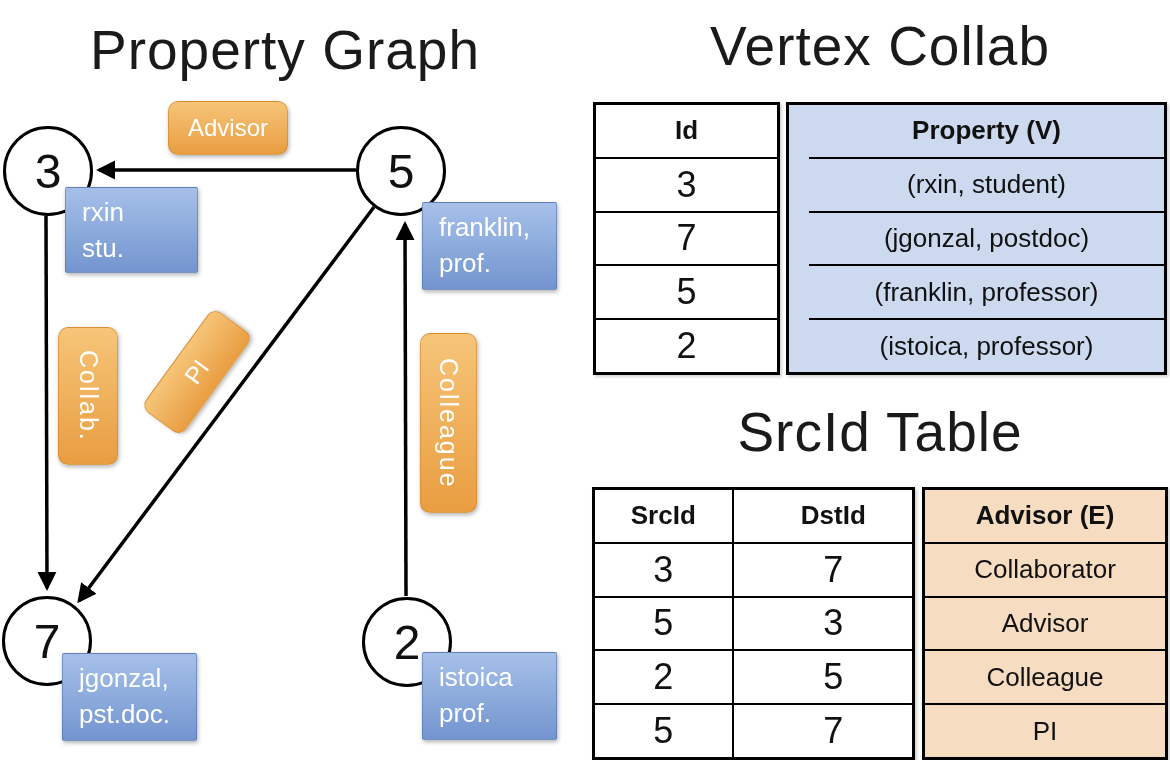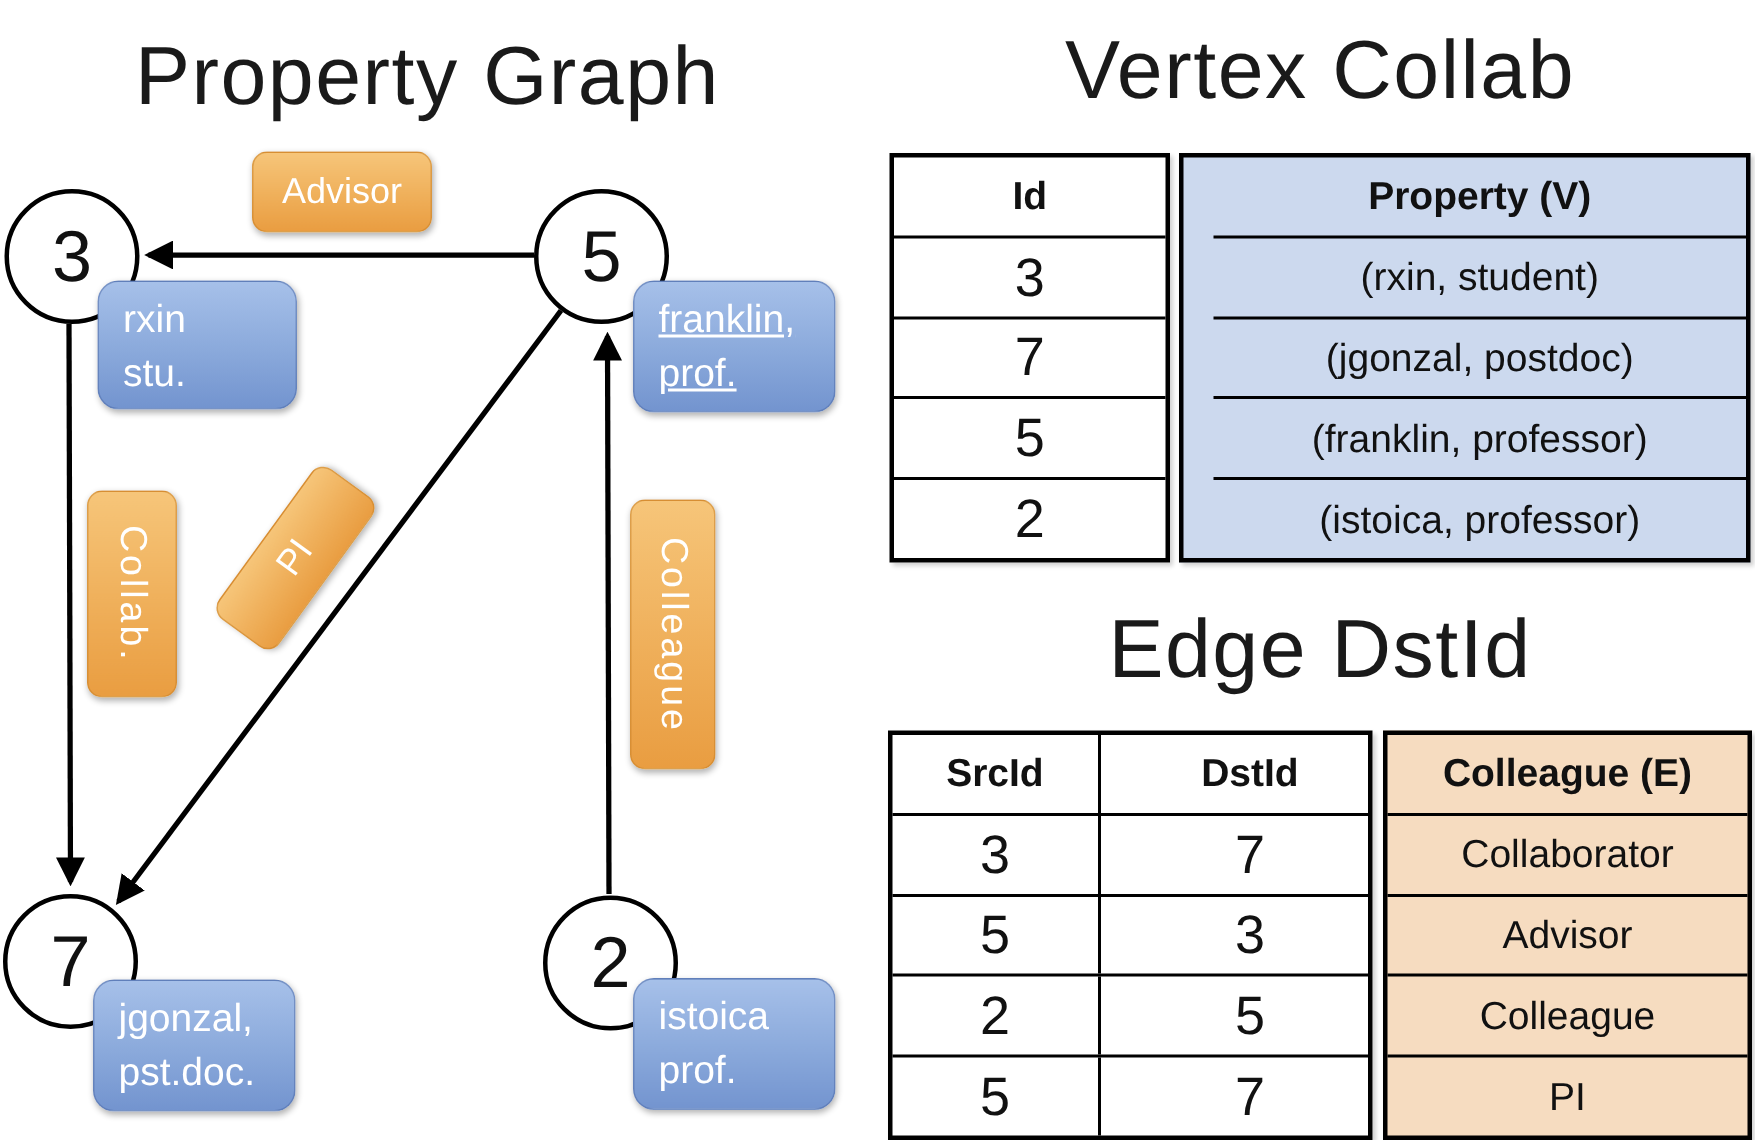--- a/index.html
+++ b/index.html
@@ -51,21 +51,21 @@
     writing-mode: vertical-rl;
     font-size: 25px;
     letter-spacing: 2px;
   }
 
   
   .vbox {
     position: absolute;
     background: linear-gradient(180deg, #a6c0e9 0%, #8aa9db 55%, #7394cf 100%);
     border: 1px solid rgba(80,110,170,0.55);
-    border-radius: 14px;
+    border-radius: 2px;
     box-shadow: 1px 2px 4px rgba(0,0,0,0.30);
     color: #ffffff;
     font-size: 26px;
     line-height: 36px;
     padding: 6px 8px 0 16px;
     z-index: 4;
   }
 
   
   #edges { position:absolute; left:0; top:0; z-index:1; }
@@ -145,21 +145,21 @@
     <span>PI</span>
   </div>
   <div class="elabel" style="left:420px; top:333px; width:57px; height:180px;">
     <span class="vtext">Colleague</span>
   </div>
 
   <div class="vbox" style="left:65px; top:187px; width:133px; height:86px;">
     <div>rxin</div>
     <div>stu.</div>
   </div>
-  <div class="vbox" style="left:422px; top:187px; width:135px; height:88px;text-decoration:underline;">
+  <div class="vbox" style="left:422px; top:202px; width:135px; height:88px;">
     <div>franklin,</div>
     <div>prof.</div>
   </div>
   <div class="vbox" style="left:62px; top:653px; width:135px; height:88px;">
     <div>jgonzal,</div>
     <div>pst.doc.</div>
   </div>
   <div class="vbox" style="left:422px; top:652px; width:135px; height:88px;">
     <div>istoica</div>
     <div>prof.</div>
@@ -176,21 +176,21 @@
   </div>
 
   <div class="subtable" style="left:786px; top:102px; width:381px; height:273px; background:#ccd9ee;padding-left:20px;">
     <div class="trow head">Property (V)</div>
     <div class="trow">(rxin, student)</div>
     <div class="trow">(jgonzal, postdoc)</div>
     <div class="trow">(franklin, professor)</div>
     <div class="trow">(istoica, professor)</div>
   </div>
 
-  <div class="big-title" style="left:592px; top:400px; width:576px;">Edge DstId</div>
+  <div class="big-title" style="left:592px; top:400px; width:576px;">SrcId Table</div>
 
   <div class="subtable" style="left:592px; top:487px; width:323px; height:273px;">
     <div class="splitrow">
       <div class="c-src hcell">SrcId</div>
       <div class="c-dst hcell">DstId</div>
     </div>
     <div class="splitrow">
       <div class="c-src ncell">3</div>
       <div class="c-dst ncell">7</div>
     </div>
@@ -202,20 +202,20 @@
       <div class="c-src ncell">2</div>
       <div class="c-dst ncell">5</div>
     </div>
     <div class="splitrow">
       <div class="c-src ncell">5</div>
       <div class="c-dst ncell">7</div>
     </div>
   </div>
 
   <div class="subtable" style="left:922px; top:487px; width:246px; height:273px; background:#f6dcc0;">
-    <div class="trow head">Colleague (E)</div>
+    <div class="trow head">Advisor (E)</div>
     <div class="trow">Collaborator</div>
     <div class="trow">Advisor</div>
     <div class="trow">Colleague</div>
     <div class="trow">PI</div>
   </div>
 
 </div>
 
 </body></html>

